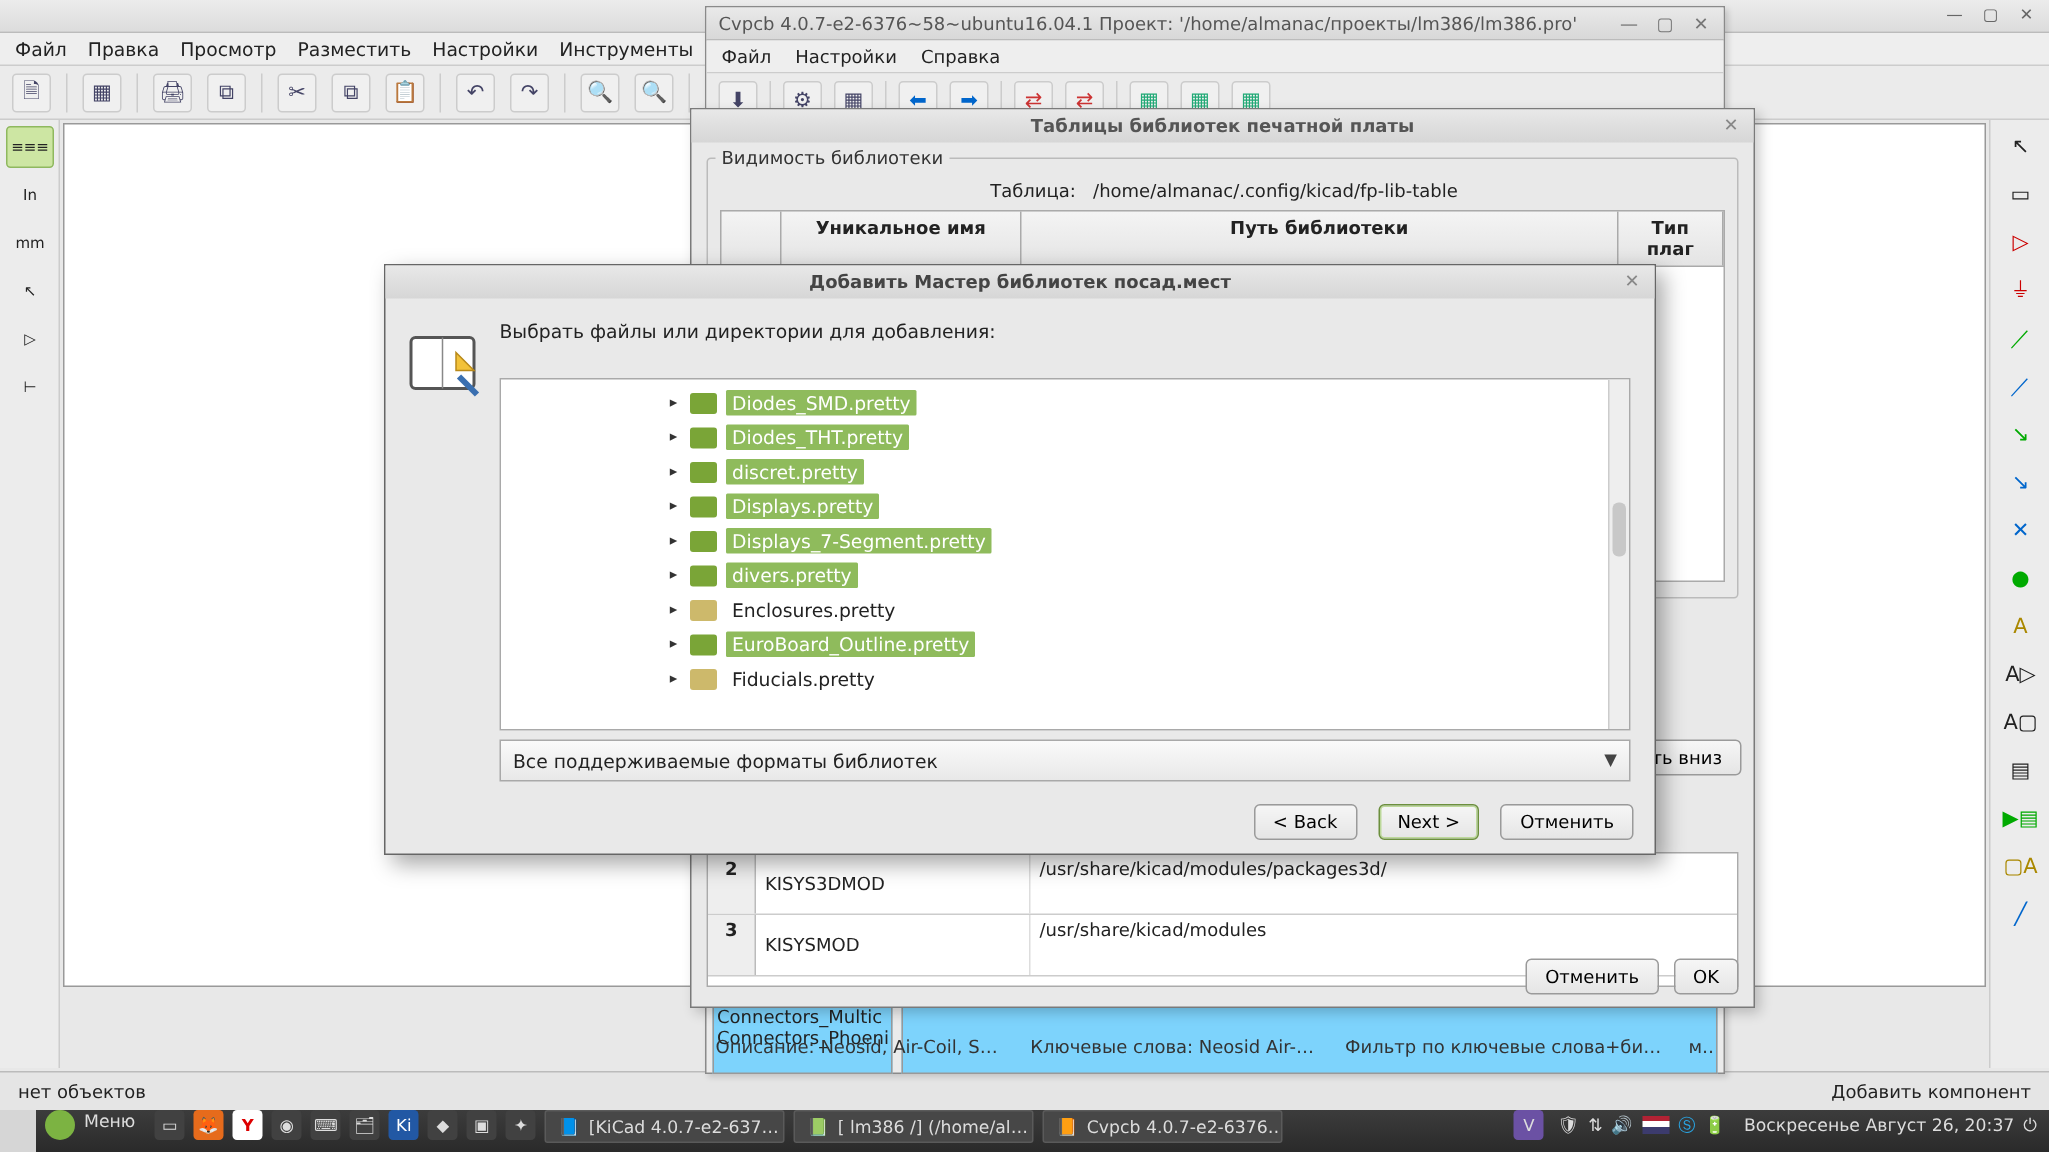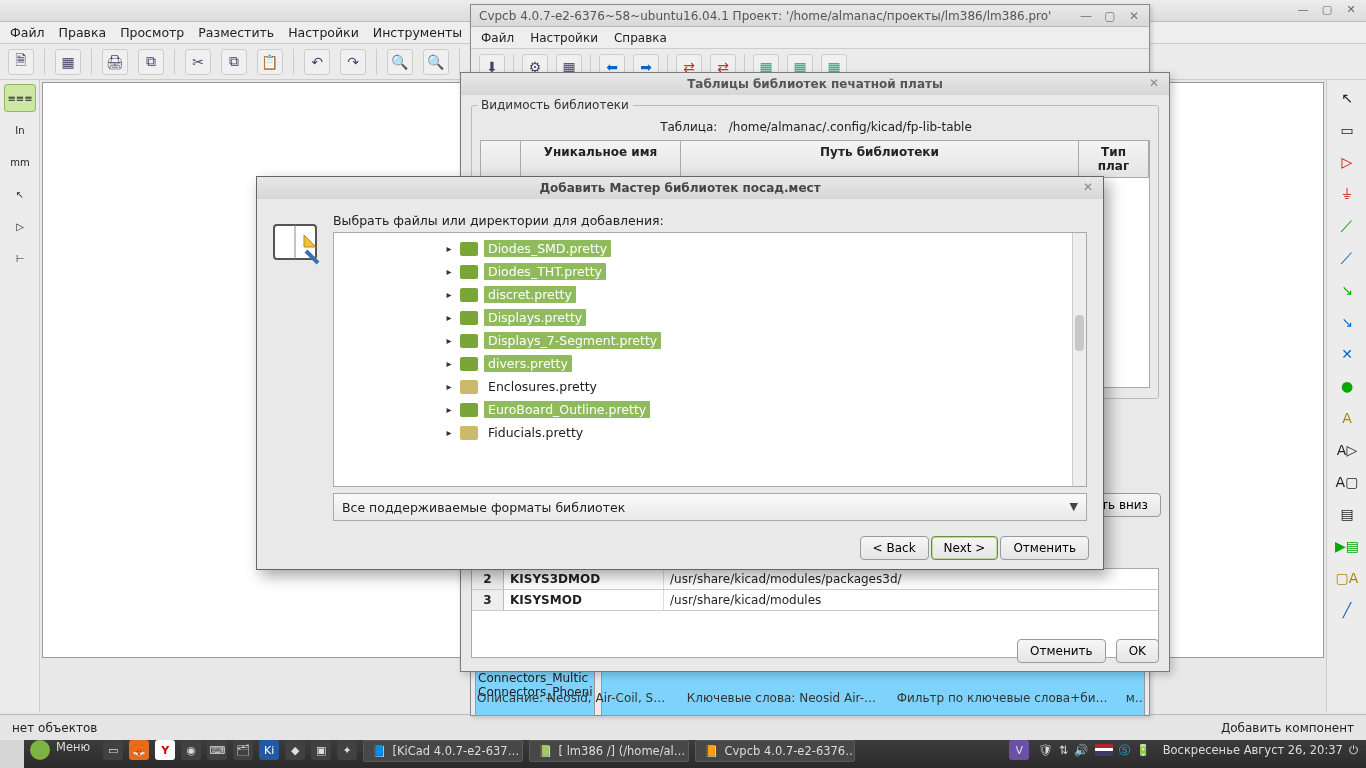--- a/index.html
+++ b/index.html
@@ -51,44 +51,44 @@
 .grid-hdr div { padding:4px 6px; border-right:1px solid #aaa; font-weight:bold; font-size:12px; text-align:center; }
 .gh0 { width:40px; }
 .gh1 { flex: 0 0 160px; }
 .gh2 { flex:1; }
 .gh3 { flex:0 0 70px; }
 .side-btns { position:absolute; right:8px; top:420px; display:flex; flex-direction:column; gap:6px; }
 .btn { background: linear-gradient(#f6f6f6,#e5e5e5); border:1px solid #9a9a9a; border-radius:4px; padding:4px 12px; font-size:12px; cursor:default; }
 .env-table { position:absolute; left:10px; right:10px; top:495px; height:90px; border:1px solid #aaa; background:#fff; }
 .env-row { display:flex; border-bottom:1px solid #ccc; }
 .env-row .rh { width:32px; background:#eee; border-right:1px solid #bbb; text-align:center; font-weight:bold; padding:3px 0;}
-.env-row .c1 { width:160px; border-right:1px solid #ddd; padding:3px 6px;font-weight:bold;}
+.env-row .c1 { width:183px; border-right:1px solid #ddd; padding:13px 6px;}
 .env-row .c2 { flex:1; padding:3px 6px;}
 .dlg-footer { position:absolute; right:10px; bottom:8px; display:flex; gap:10px; }
 
 
 .wizard { position:absolute; left:256px; top:176px; width:848px; height:394px; background:#e9e9e9; border:1px solid #666; box-shadow: 5px 6px 14px rgba(0,0,0,0.35); }
 .wizard .dlg-title { color:#444; }
 .wiz-body { display:flex; height: calc(100% - 22px - 42px); }
 .wiz-icon { width:76px; display:flex; align-items:flex-start; justify-content:center; padding-top:18px; }
 .wiz-main { flex:1; padding: 14px 16px 6px 0; display:flex; flex-direction:column; }
-.wiz-prompt { font-size:12.5px; margin-bottom:4px; }
+.wiz-prompt { font-size:12.5px; margin-bottom:24px; }
 .tree-pane { flex:1; border:1px solid #a9a9a9; background:#fff; position:relative; overflow:hidden; }
 .tree-scroll { position:absolute; right:0; top:0; bottom:0; width:14px; background:#eee; border-left:1px solid #ccc; }
 .tree-scroll .thumb { position:absolute; left:2px; right:2px; top:82px; height:36px; background:#c8c8c8; border-radius:4px; }
 .tree-inner { padding:4px 0 4px 110px; font-size:12.5px; }
 .tree-row { display:flex; align-items:center; height:23px; gap:6px; }
 .tree-row .arrow { width:10px; text-align:center; color:#333; font-size:10px;}
 .tree-row .fld { width:18px; height:14px; background:#7aa537; border-radius:2px; position:relative; }
 .tree-row .fld.plain { background:#cdb96b; }
 .tree-row .lbl { padding:1px 4px; }
 .tree-row.sel .lbl { background:#8fbb5c; color:#fff; border-radius:1px; }
 .format-dd { margin-top:6px; border:1px solid #a9a9a9; background: linear-gradient(#fafafa,#e8e8e8); height:28px; display:flex; align-items:center; padding:0 8px; font-size:12.5px; position:relative; }
 .format-dd .caret { position:absolute; right:8px; top:6px; font-size:11px; color:#444; }
-.wiz-footer { height:42px; display:flex; align-items:center; justify-content:flex-end; gap:2px; padding:0 14px; }
+.wiz-footer { height:42px; display:flex; align-items:center; justify-content:flex-end; gap:14px; padding:0 14px; }
 .btn.primary { border-color:#6c8f3e; box-shadow: 0 0 0 1px #bcd89a inset; }
 
 
 .taskbar { position:absolute; left:0; right:0; bottom:0; height:28px; background: linear-gradient(#3c3c3c,#2a2a2a); color:#ddd; display:flex; align-items:flex-start; font-size:11.5px;margin-left:24px; }
 .taskbar .mint { width:20px; height:20px; background:#7cb342; border-radius:50%; margin:0 6px; }
 .taskbar .menu-label { margin-right:10px; }
 .taskbar .tb-ico { width:20px; height:20px; margin:0 3px; display:flex; align-items:center; justify-content:center; background:#414141; border-radius:3px; font-size:11px; }
 .taskbar .task { height:22px; background:#474747; border:1px solid #5a5a5a; border-radius:2px; margin:0 3px; padding:0 8px; display:flex; align-items:center; gap:6px; max-width:160px; overflow:hidden; white-space:nowrap; }
 .taskbar .tray { margin-left:auto; display:flex; align-items:center; gap:6px; padding-right:8px; }
 .taskbar .flag { width:18px; height:12px; background:linear-gradient(to bottom, #b22234 0 30%, #fff 30% 60%, #3c3b6e 60% 100%); }

